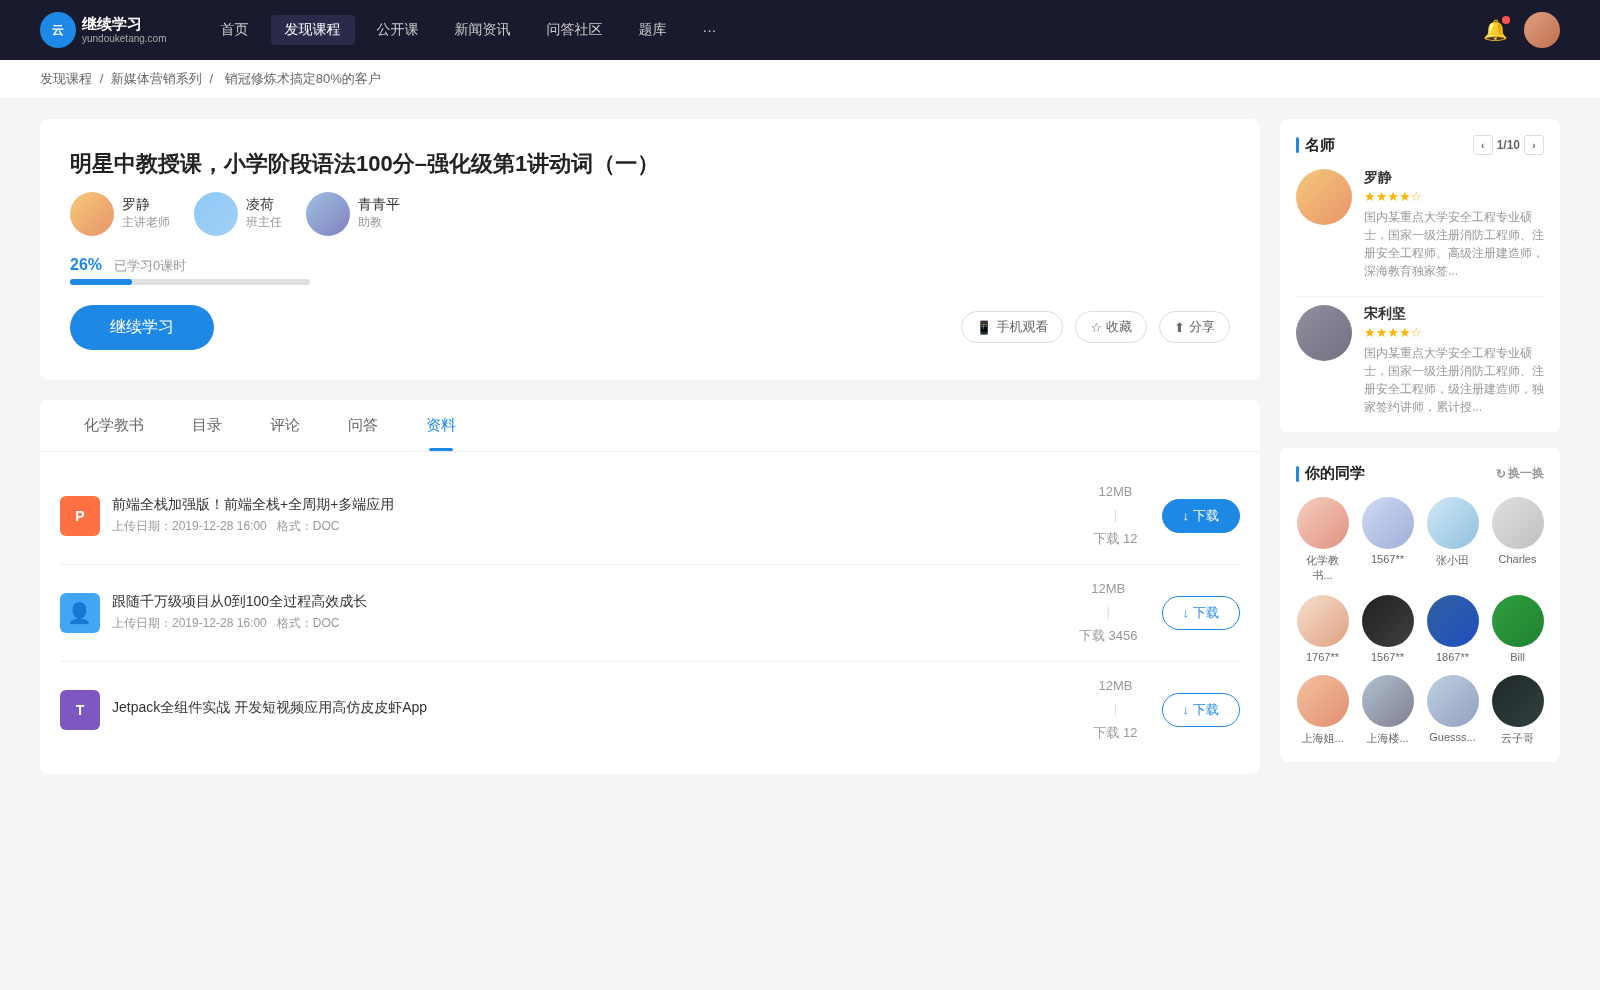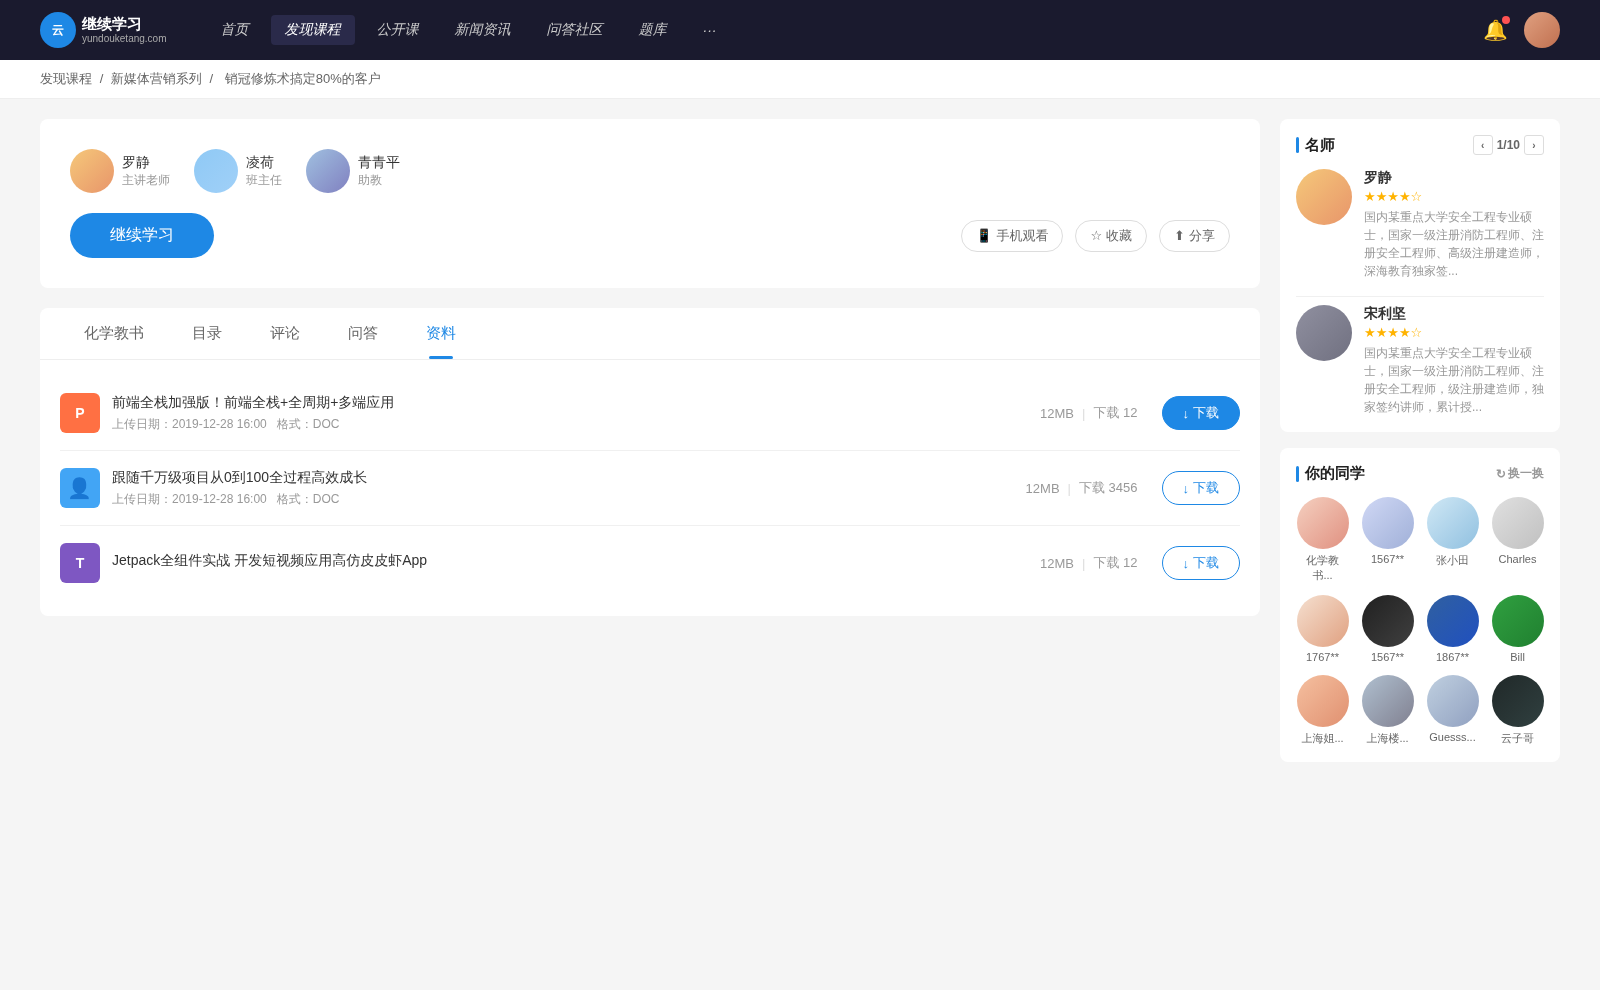--- a/index.html
+++ b/index.html
@@ -6,21 +6,21 @@
     body { font-family: -apple-system, BlinkMacSystemFont, "PingFang SC", "Microsoft YaHei", sans-serif; background: #f5f5f5; font-size: 14px; color: #333; }
 
     
     .navbar { background: #1a1a2e; display: flex; align-items: center; height: 60px; padding: 0 40px; }
     .logo { display: flex; align-items: center; margin-right: 40px; }
     .logo-icon { width: 36px; height: 36px; background: #1e88e5; border-radius: 50%; display: flex; align-items: center; justify-content: center; color: white; font-weight: bold; font-size: 12px; }
     .logo-text { color: white; font-size: 13px; margin-left: 6px; line-height: 1.2; }
     .logo-text .top { font-size: 15px; font-weight: bold; }
     .logo-text .bottom { font-size: 10px; color: #aaa; }
     .nav-items { display: flex; align-items: center; gap: 8px; flex: 1; }
-    .nav-item { color: #ccc; padding: 6px 14px; border-radius: 4px; cursor: pointer; font-size: 14px; font-style: italic; }
+    .nav-item { color: #ccc; padding: 6px 14px; border-radius: 4px; cursor: pointer; font-size: 14px; }
     .nav-item.active { background: #2a2a4a; color: white; }
     .nav-right { display: flex; align-items: center; gap: 16px; }
     .bell-icon { color: #ccc; font-size: 20px; cursor: pointer; position: relative; }
     .bell-dot { width: 8px; height: 8px; background: #ff5252; border-radius: 50%; position: absolute; top: -2px; right: -2px; }
     .avatar-circle { width: 36px; height: 36px; border-radius: 50%; background: #888; overflow: hidden; cursor: pointer; }
     .avatar-img { width: 100%; height: 100%; background: linear-gradient(135deg, #e0a080, #c07050); }
 
     
     .breadcrumb { background: white; padding: 10px 40px; font-size: 13px; color: #666; border-bottom: 1px solid #eee; }
     .breadcrumb a { color: #666; text-decoration: none; }
@@ -68,21 +68,21 @@
     
     .file-item { display: flex; align-items: center; padding: 16px 0; border-bottom: 1px solid #f0f0f0; }
     .file-item:last-child { border-bottom: none; }
     .file-icon { width: 40px; height: 40px; border-radius: 6px; display: flex; align-items: center; justify-content: center; color: white; font-weight: bold; font-size: 14px; margin-right: 12px; flex-shrink: 0; }
     .file-icon-p { background: #ff7043; }
     .file-icon-user { background: #42a5f5; }
     .file-icon-t { background: #7e57c2; }
     .file-info { flex: 1; min-width: 0; }
     .file-name { font-size: 14px; color: #333; margin-bottom: 4px; }
     .file-meta { font-size: 12px; color: #999; }
-    .file-stats { display: flex; align-items: center; gap: 8px; color: #999; font-size: 13px; margin: 12px 24px; white-space: nowrap; }
+    .file-stats { display: flex; align-items: center; gap: 8px; color: #999; font-size: 13px; margin: 0 24px; white-space: nowrap; flex-direction: column; }
     .file-stats span { color: #999; }
     .file-stats .sep { color: #ddd; }
     .btn-download { border: 1px solid #1e88e5; color: #1e88e5; background: white; border-radius: 20px; padding: 7px 20px; cursor: pointer; font-size: 13px; display: flex; align-items: center; gap: 4px; }
     .btn-download.filled { background: #1e88e5; color: white; }
 
     
     .right-card { background: white; border-radius: 8px; padding: 16px; margin-bottom: 16px; }
     .right-card-title { display: flex; align-items: center; gap: 6px; font-size: 15px; font-weight: bold; color: #222; margin-bottom: 14px; }
     .right-card-title::before { content: ''; width: 3px; height: 16px; background: #1e88e5; border-radius: 2px; display: inline-block; }
     .pagination { display: flex; align-items: center; gap: 6px; margin-left: auto; font-size: 12px; color: #666; }
@@ -160,20 +160,21 @@
   <a href="#">新媒体营销系列</a>
   <span> / </span>
   <span>销冠修炼术搞定80%的客户</span>
 </div>
 
 <div class="main-layout">
 
   <div class="left-col">
 
     <div class="course-card">
+      <div class="course-title">明星中教授课，小学阶段语法100分–强化级第1讲动词（一）</div>
 
       <div class="teachers">
         <div class="teacher-item">
           <div class="teacher-avatar">
             <div class="ta-placeholder ta-1"></div>
           </div>
           <div class="teacher-info">
             <div class="name">罗静</div>
             <div class="role">主讲老师</div>
           </div>
@@ -191,20 +192,27 @@
           <div class="teacher-avatar">
             <div class="ta-placeholder ta-3"></div>
           </div>
           <div class="teacher-info">
             <div class="name">青青平</div>
             <div class="role">助教</div>
           </div>
         </div>
       </div>
 
+      <div class="progress-section">
+        <span class="progress-label">26%</span>
+        <span class="progress-sub">已学习0课时</span>
+        <div class="progress-bar-bg">
+          <div class="progress-bar-fill" style="width: 26%"></div>
+        </div>
+      </div>
 
       <div class="course-actions">
         <button class="btn-continue">继续学习</button>
         <div class="action-buttons">
           <button class="action-btn">
             <span>📱</span>
             <span>手机观看</span>
           </button>
           <button class="action-btn">
             <span>☆</span>

